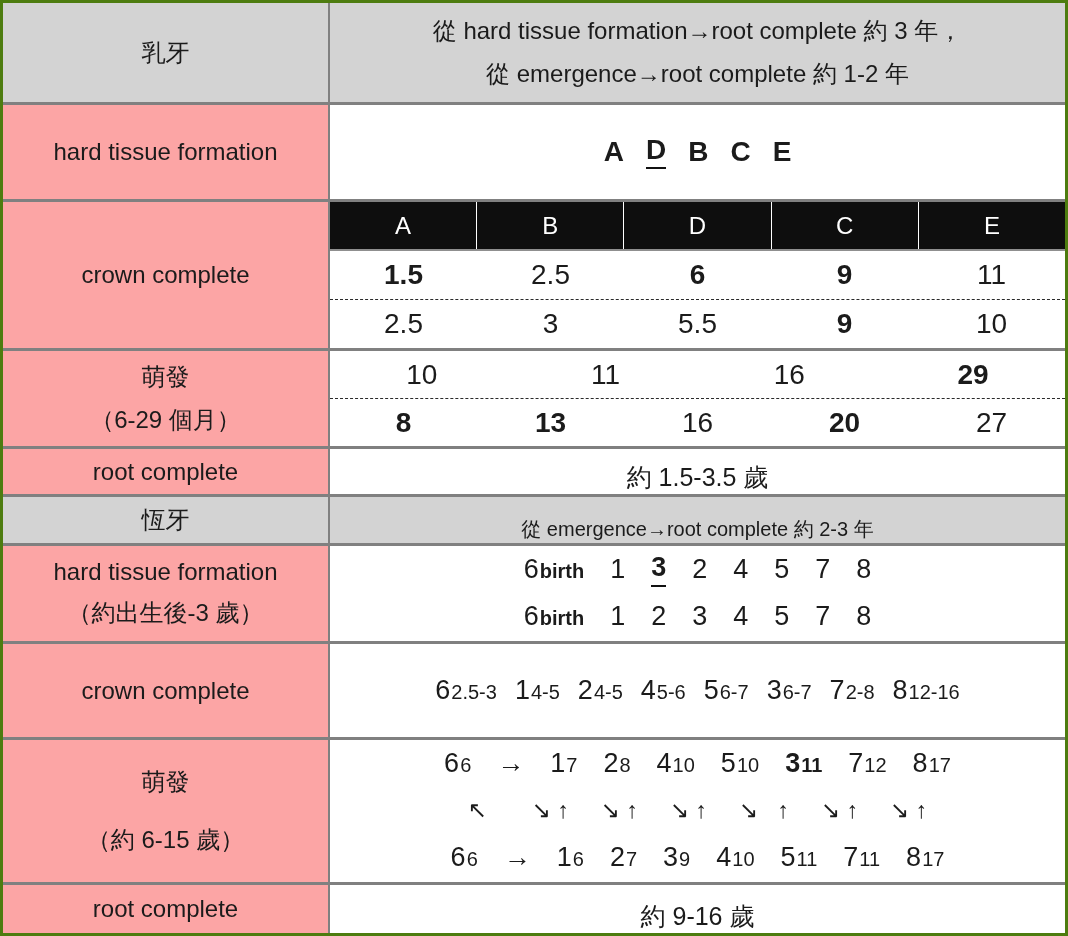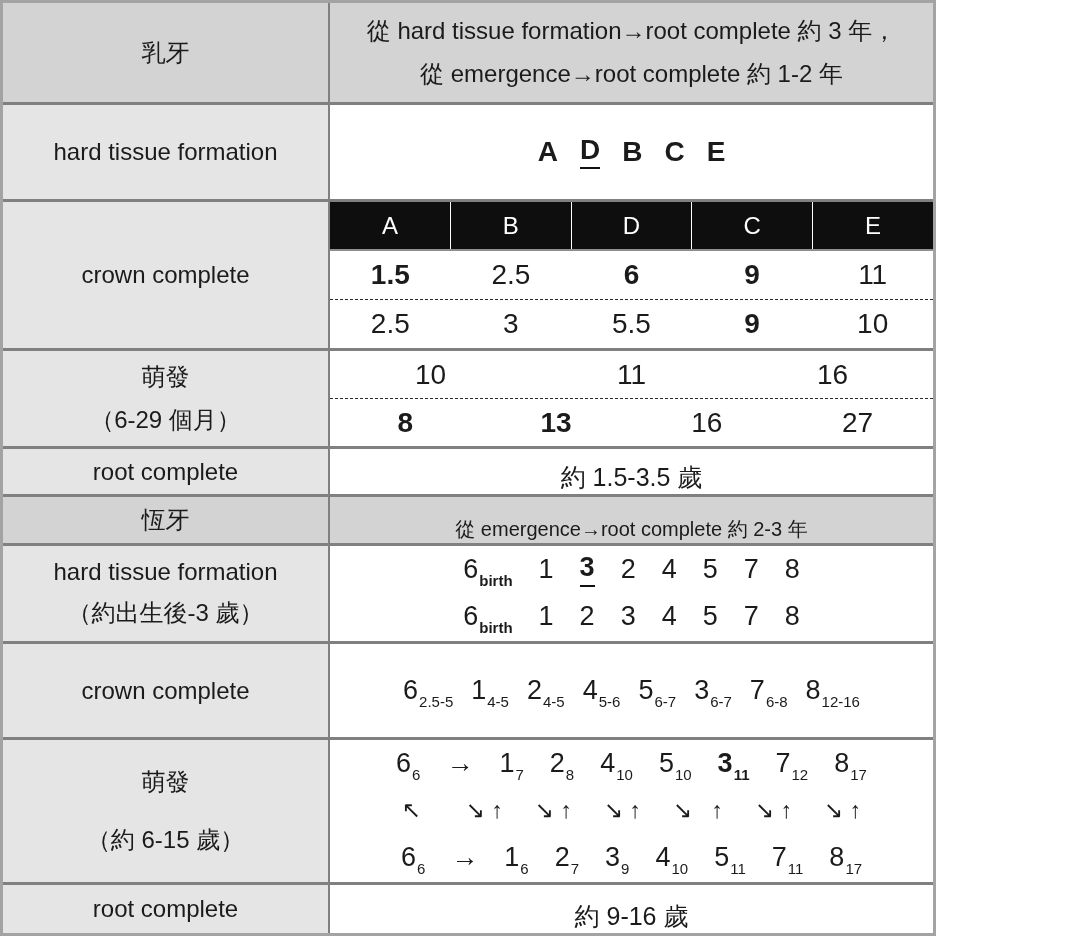--- a/index.html
+++ b/index.html
@@ -1,25 +1,25 @@
 <!DOCTYPE html>
 <html><head>
 <meta charset="utf-8">
 <style>
   html,body{margin:0;padding:0;background:#ffffff;}
   body{font-family:"Liberation Sans","DejaVu Sans",sans-serif;color:#1b1b1b;}
   .table{
-    width:936px;height:936px;box-sizing:border-box;
-    border:3px solid #a3a3a3;background:#ffffff;
+    width:1068px;height:936px;box-sizing:border-box;
+    border:3px solid #4d7c0f;background:#ffffff;
     display:grid;
     grid-template-columns:327px 1fr;
     grid-template-rows:99px 97px 149px 98px 48px 49px 98px 96px 145px 1fr;
   }
   .lc{
-    background:#e5e5e5;border-right:2px solid #808080;box-sizing:border-box;
+    background:#fca5a5;border-right:2px solid #808080;box-sizing:border-box;
     display:flex;flex-direction:column;justify-content:space-evenly;align-items:center;
     font-size:24px;text-align:center;
   }
   .rc{display:flex;box-sizing:border-box;}
   .bt{border-top:3px solid #808080;}
   .gray{background:#d3d3d3;}
   .two{flex-direction:column;justify-content:space-evenly;align-items:center;font-size:24px;}
   .center{align-items:flex-end;justify-content:center;font-size:25px;}
   .stack{flex-direction:column;}
   .stack > *{flex:1;}
@@ -30,21 +30,21 @@
   .blackhdr .cell{border-right:1px solid #ffffff;}
   .blackhdr .cell:last-child{border-right:0;}
   .numrow{display:flex;font-size:28px;box-sizing:border-box;}
   .cell{flex:1;display:flex;align-items:center;justify-content:center;}
   .b{font-weight:700;}
   .dashed{border-top:1px dashed #2a2a2a;}
   .teethline{display:flex;align-items:center;justify-content:center;width:100%;box-sizing:border-box;}
   .tooth{margin:0 var(--g,12px);white-space:nowrap;}
   .tooth .m{font-size:27px;display:inline-block;line-height:1.1;}
   .tooth .m.u{border-bottom:2px solid #111;padding-bottom:2px;}
-  .tooth .s{font-size:15px;position:relative;top:8px;margin-left:1px;display:inline-block;}
+  .tooth .s{font-size:20px;position:relative;top:0;margin-left:1px;display:inline-block;}
   .letters{--g:11px;}
   .letters .tooth .m{font-weight:700;font-size:28px;}
   .seq{--g:13px;}
   .crowns{--g:9px;}
   .arrows{display:flex;align-items:center;justify-content:center;font-size:23px;white-space:pre;box-sizing:border-box;}
 </style>
 </head>
 <body>
 
 <div class="table">
@@ -97,25 +97,27 @@
 
   <div class="lc bt">
     <div>萌發</div>
     <div>（6-29 個月）</div>
   </div>
   <div class="rc bt stack">
     <div class="numrow">
         <span class="cell">10</span>
         <span class="cell">11</span>
         <span class="cell">16</span>
+        <span class="cell b">29</span>
       </div>
     <div class="numrow dashed">
         <span class="cell b">8</span>
         <span class="cell b">13</span>
         <span class="cell">16</span>
+        <span class="cell b">20</span>
         <span class="cell">27</span>
       </div>
   </div>
 
   <div class="lc bt">
     <div>root complete</div>
   </div>
   <div class="rc bt center">
     <div>約 1.5-3.5 歲</div>
   </div>
@@ -151,27 +153,27 @@
         <span class="tooth"><span class="m">5</span></span>
         <span class="tooth"><span class="m">7</span></span>
         <span class="tooth"><span class="m">8</span></span>
       </div>
   </div>
 
   <div class="lc bt">
     <div>crown complete</div>
   </div>
   <div class="rc bt teethline crowns">
-      <span class="tooth"><span class="m">6</span><span class="s">2.5-5</span></span>
+      <span class="tooth"><span class="m">6</span><span class="s">2.5-3</span></span>
       <span class="tooth"><span class="m">1</span><span class="s">4-5</span></span>
       <span class="tooth"><span class="m">2</span><span class="s">4-5</span></span>
       <span class="tooth"><span class="m">4</span><span class="s">5-6</span></span>
       <span class="tooth"><span class="m">5</span><span class="s">6-7</span></span>
       <span class="tooth"><span class="m">3</span><span class="s">6-7</span></span>
-      <span class="tooth"><span class="m">7</span><span class="s">6-8</span></span>
+      <span class="tooth"><span class="m">7</span><span class="s">2-8</span></span>
       <span class="tooth"><span class="m">8</span><span class="s">12-16</span></span>
     </div>
 
   <div class="lc bt">
     <div>萌發</div>
     <div>（約 6-15 歲）</div>
   </div>
   <div class="rc bt stack">
     <div class="teethline seq">
         <span class="tooth"><span class="m">6</span><span class="s">6</span></span>

